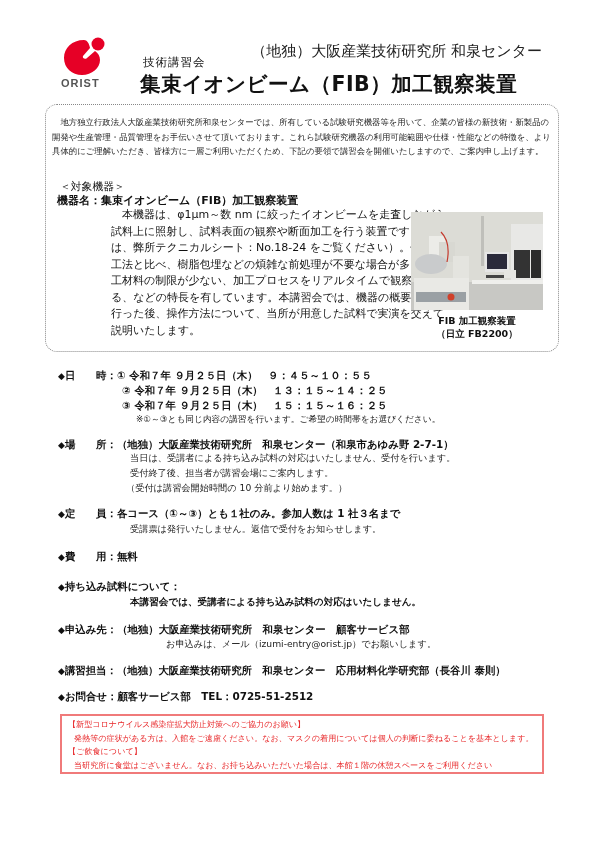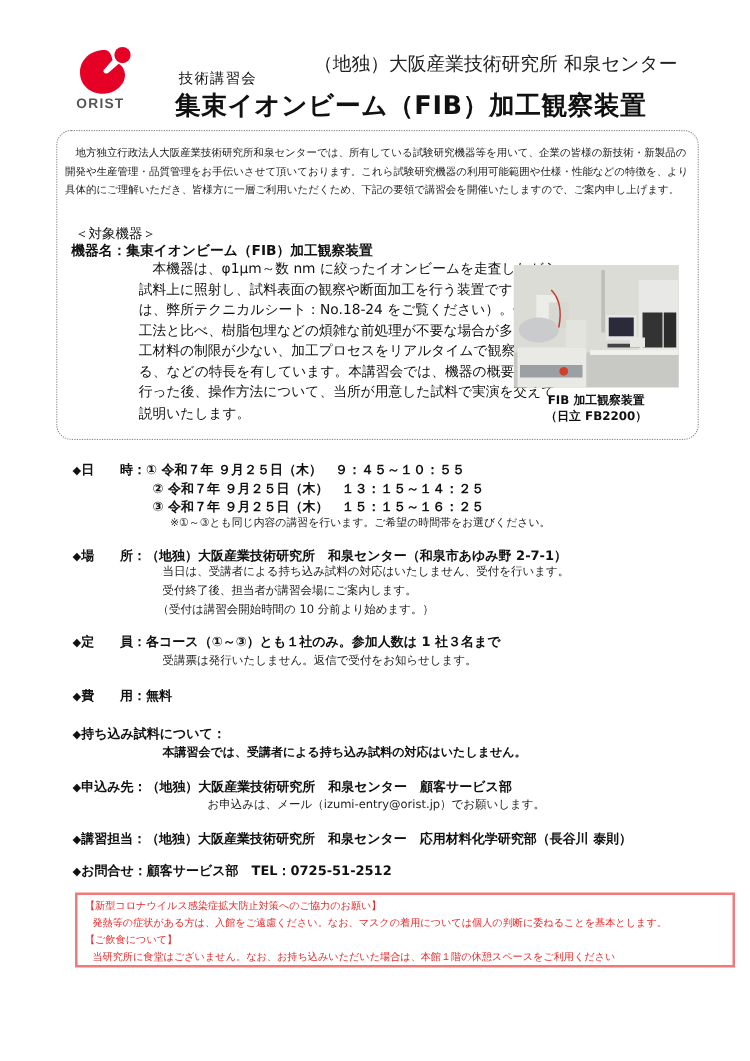--- a/index.html
+++ b/index.html
@@ -23,21 +23,21 @@
   .machine-desc { position: absolute; left: 71px; top: 207px; width: 342px; font-size: 11px; line-height: 16.5px; text-indent: 1em; color: #111; margin-left: 40px; }
 
   .photo { position: absolute; left: 411px; top: 212px; width: 132px; height: 98px; background: #d9dad4; overflow: hidden; }
   .photo-caption { position: absolute; left: 411px; top: 314px; width: 132px; text-align: center; font-size: 9.5px; font-weight: bold; line-height: 13px; }
 
   .info { position: absolute; left: 58px; font-size: 10.4px; font-weight: bold; }
   .info .lbl { display: inline-block; }
   .sub { position: absolute; font-size: 9.2px; color: #222; line-height: 14px; }
   .bullet { font-size: 9px; }
 
-  .notice { position: absolute; left: 60px; top: 714px; width: 528px; height: 60px; border: 2px solid #f07a7a; padding: 2px 6px; }
+  .notice { position: absolute; left: 60px; top: 714px; width: 484px; height: 60px; border: 2px solid #f07a7a; padding: 2px 6px; }
   .notice p { font-size: 8.1px; line-height: 13.6px; color: #e8282a; white-space: nowrap; }
   .notice p.ind { padding-left: 6px; }
 </style>
 </head>
 <body>
 
 <div class="logo">
   <svg width="56" height="40" viewBox="0 0 56 40">
     <path d="M24 4 C12 4 4 12 4 22 C4 32 12 39 22 39 C32 39 40 32 40 24 C40 20 38 17 35 15 L27 22 C25 24 22 22 23 20 L30 12 C29 7 27 4 24 4 Z" fill="#e60026"></path>
     <circle cx="38" cy="8" r="6.5" fill="#e60026"></circle>

